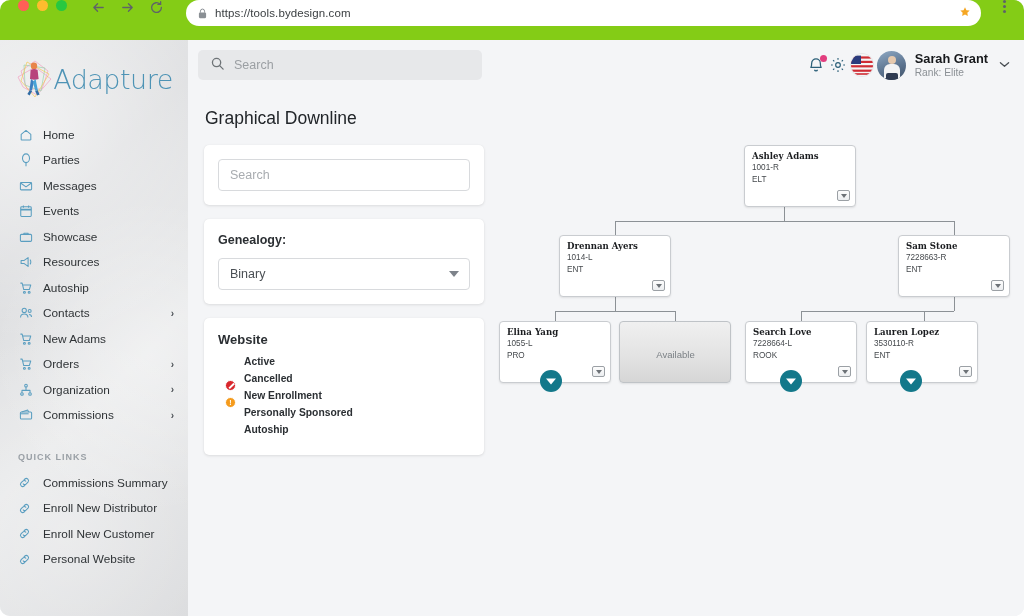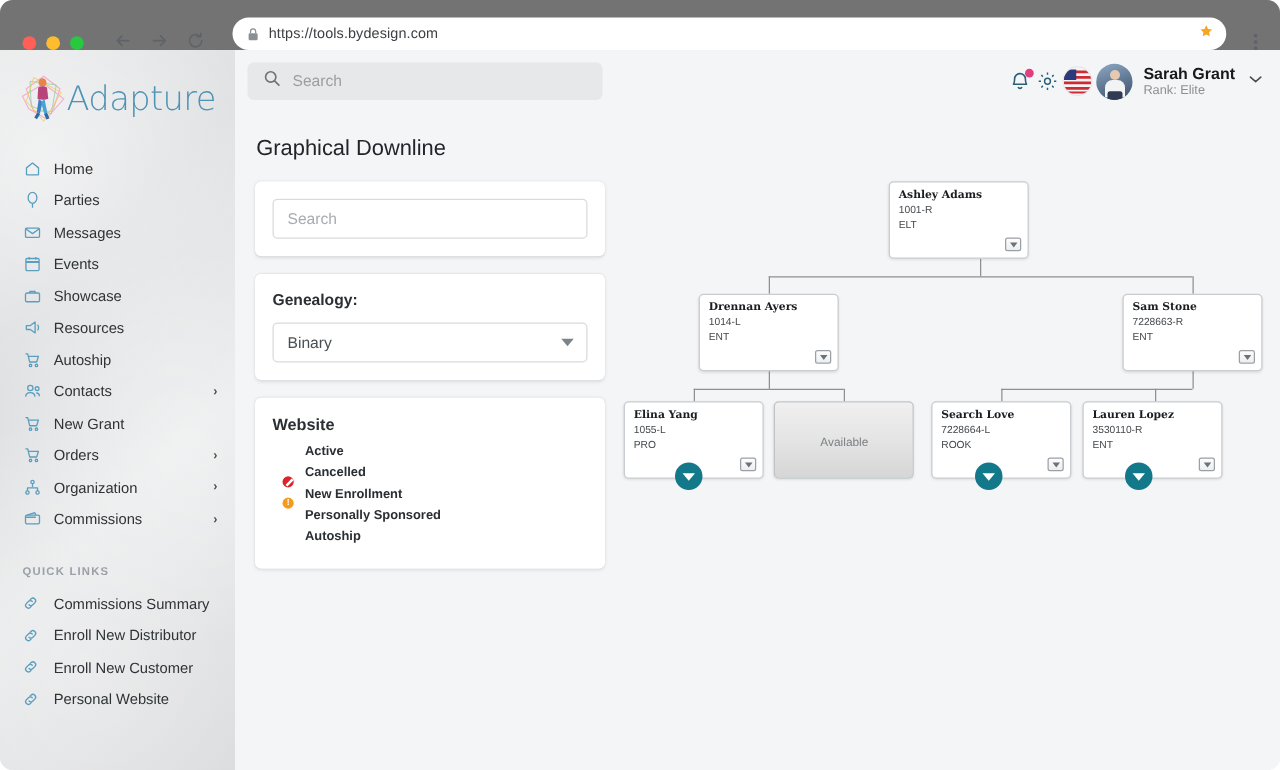--- a/index.html
+++ b/index.html
@@ -14,24 +14,24 @@
   .browser {
     width: 1024px; height: 616px;
     background: #eceef1;
     border-radius: 10px;
     overflow: hidden;
     position: relative;
   }
   .chrome-bar {
     height: 40px;
     display: flex;
-    align-items: flex-end;
+    align-items: flex-start;
     padding: 0 12px;
     gap: 8px;
-    background: #737373;
+    background: #84cc16;
   }
   .traffic { display: flex; gap: 8px; align-items: center; padding-left: 6px; }
   .dot { width: 11px; height: 11px; border-radius: 50%; }
   .dot.red { background: #ff5f57; }
   .dot.yellow { background: #febc2e; }
   .dot.green { background: #28c840; }
   .nav-btns { display: flex; gap: 14px; align-items: center; margin-left: 16px; color: #5f6368; }
   .nav-btns svg { display: block; }
   .urlbar {
     flex: 1;
@@ -482,21 +482,21 @@
         </div>
 
         <div class="nav-item">
           <span class="ico">
             <svg width="14" height="14" viewBox="0 0 16 16" fill="none" stroke="#5a9ec0" stroke-width="1.2" stroke-linejoin="round">
                 <path d="M1.6 2.4h2l1.8 7.4h6.4l1.6-5.2H4.4"></path>
                 <circle cx="6.2" cy="13" r="1.1"></circle>
                 <circle cx="11.6" cy="13" r="1.1"></circle>
               </svg>
           </span>
-          <span class="lbl">New Grant</span>
+          <span class="lbl">New Adams</span>
           <span class="chev"></span>
         </div>
 
         <div class="nav-item">
           <span class="ico">
             <svg width="14" height="14" viewBox="0 0 16 16" fill="none" stroke="#5a9ec0" stroke-width="1.2" stroke-linejoin="round">
                 <path d="M1.6 2.4h2l1.8 7.4h6.4l1.6-5.2H4.4"></path>
                 <circle cx="6.2" cy="13" r="1.1"></circle>
                 <circle cx="11.6" cy="13" r="1.1"></circle>
               </svg>
@@ -721,21 +721,21 @@
             <div class="ln v" style="left:131px; top:152px; height:14px;"></div>
             <div class="ln h" style="left:71px; top:166px; width:120px;"></div>
             <div class="ln v" style="left:71px; top:166px; height:10px;"></div>
             <div class="ln v" style="left:191px; top:166px; height:10px;"></div>
 
             <div class="ln v" style="left:470px; top:152px; height:14px;"></div>
             <div class="ln h" style="left:317px; top:166px; width:153px;"></div>
             <div class="ln v" style="left:317px; top:166px; height:10px;"></div>
             <div class="ln v" style="left:440px; top:166px; height:10px;"></div>
 
-            <div class="tnode" style="left:227px; top:0px;">
+            <div class="tnode" style="left:260px; top:0px;">
               <div class="nm">Ashley Adams</div>
               <div class="id">1001-R</div>
               <div class="rk">ELT</div>
               <div class="icons">
                 <span class="ic"><span class="person blue"><span class="h"></span><span class="b"></span></span></span>
                 <span class="ic"><span class="boxico"><span class="lid"></span><span class="bd"></span><span class="pg">
                         <span class="h"></span>
                         <span class="b"></span>
                       </span><span class="pb">
                         <span class="h"></span>

